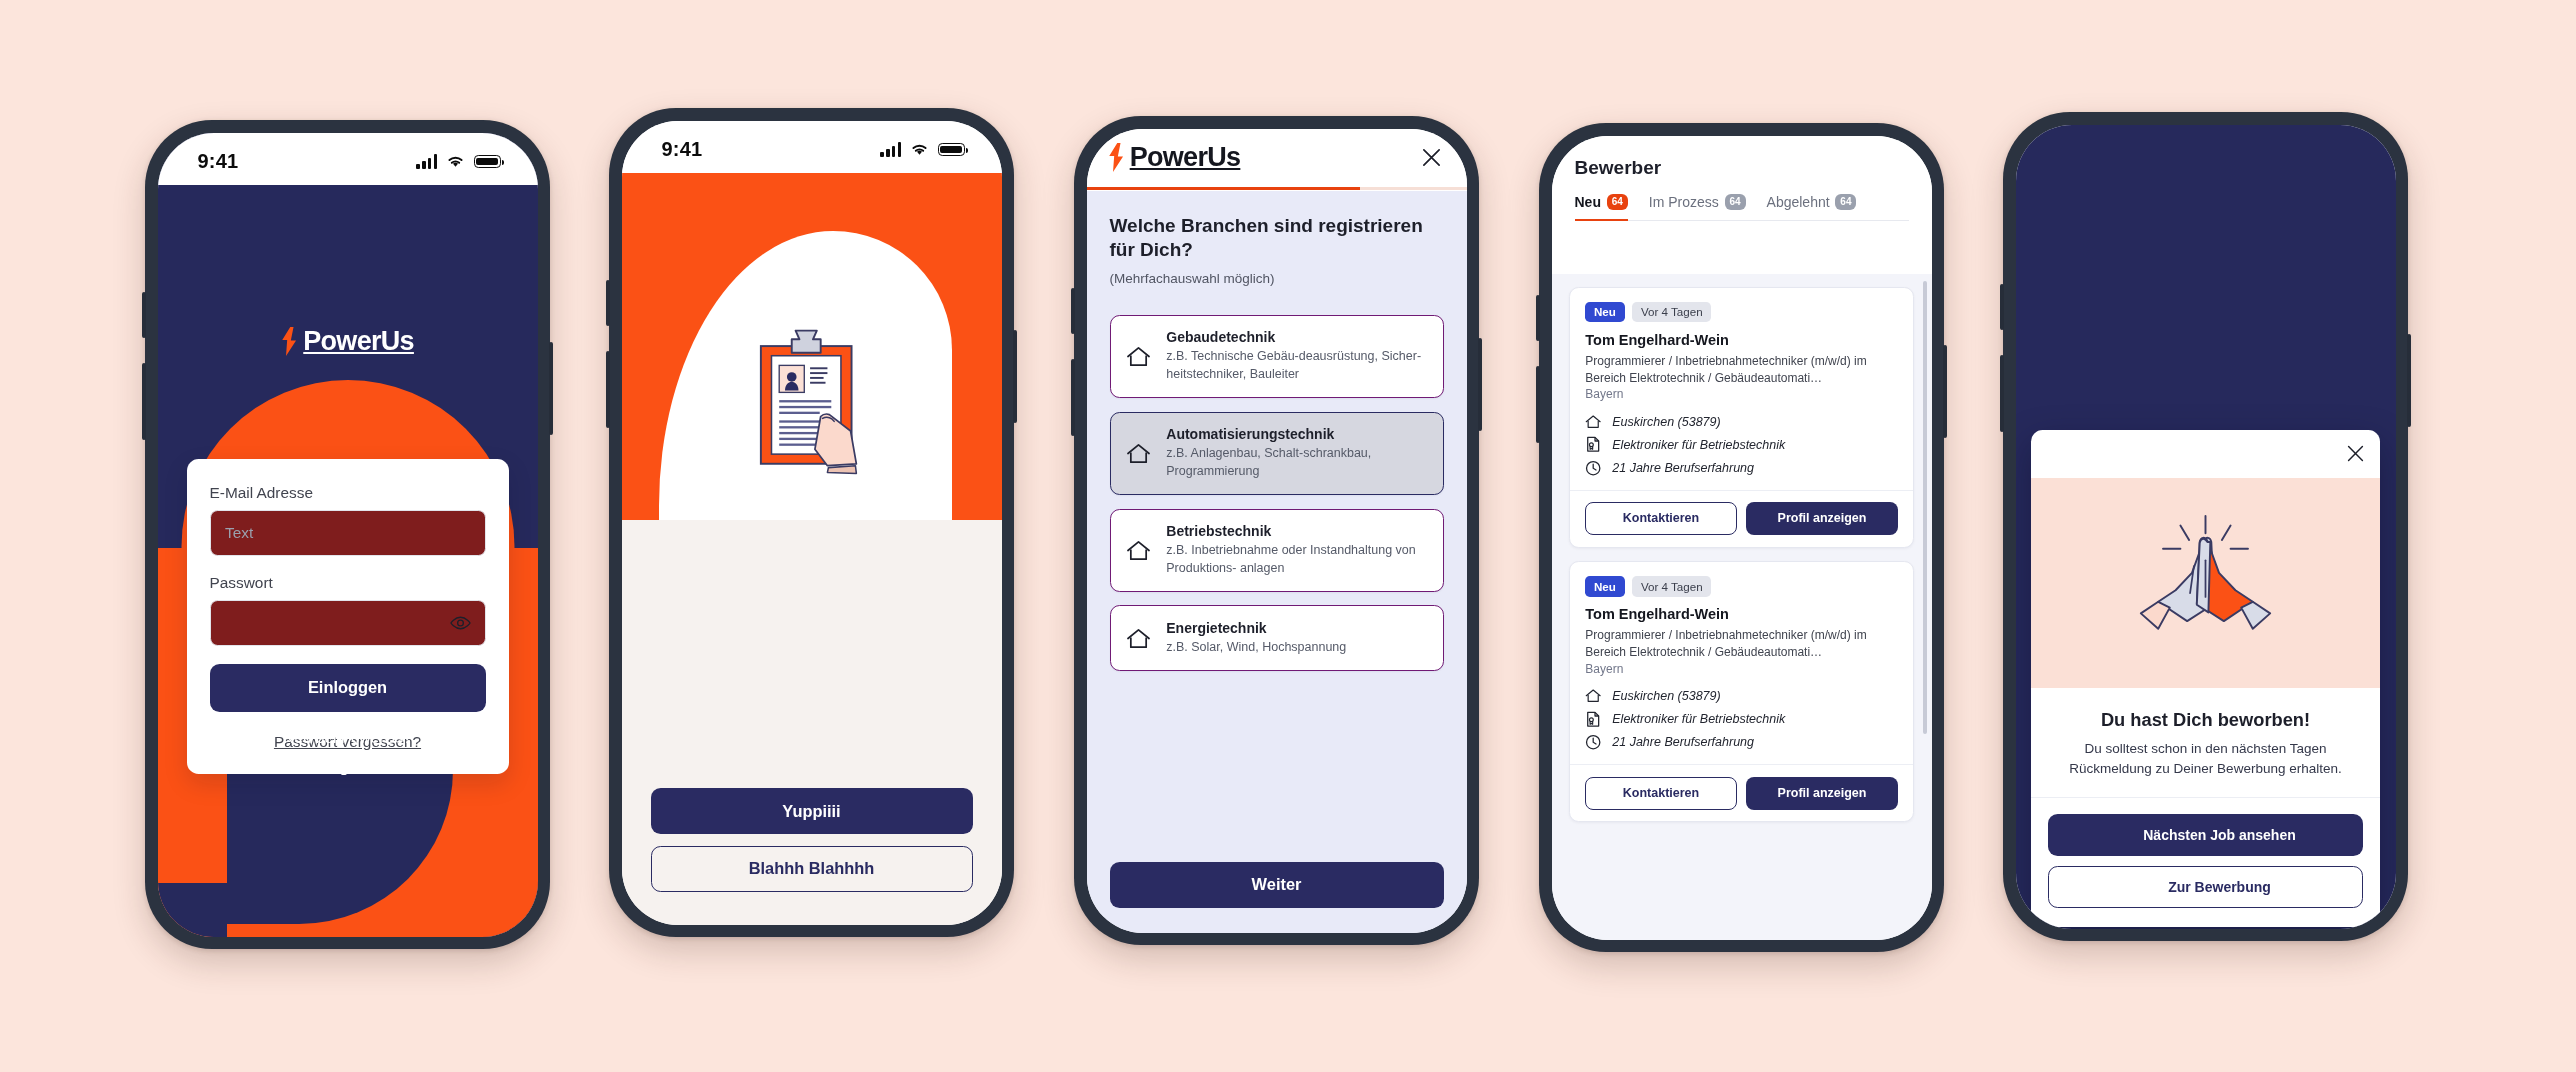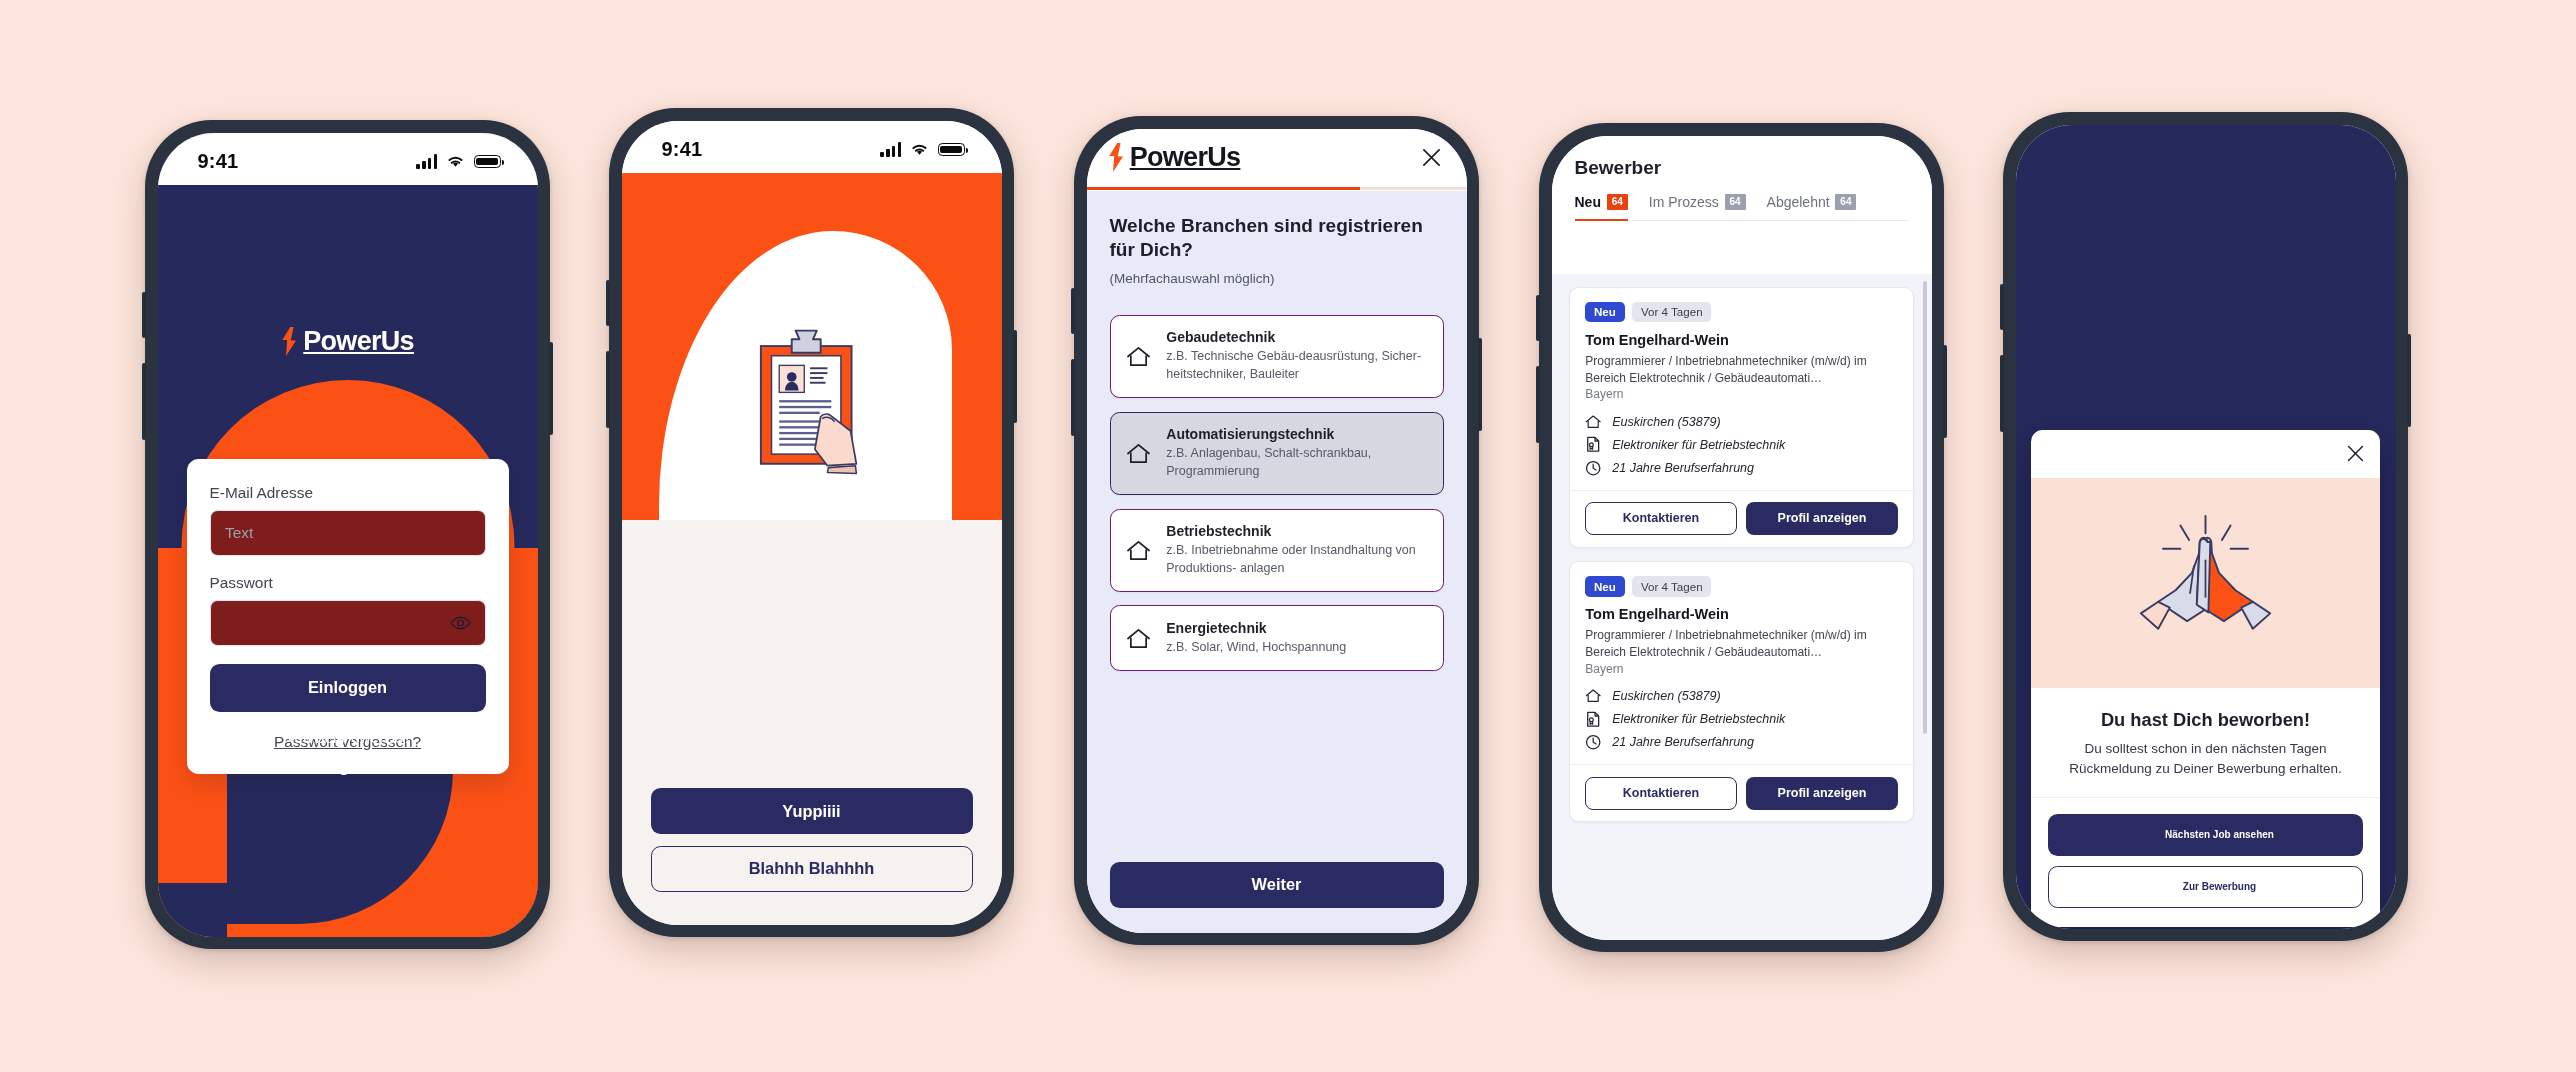--- a/index.html
+++ b/index.html
@@ -165,21 +165,21 @@
   #p4{ left:1539px; top:123px; }
   .p4-head{ background:#fff; padding:21px 23px 0; }
   .p4-title{ font-size:19px; font-weight:800; color:#1d1f2a; }
   .p4-tabs{ display:flex; gap:21px; margin-top:15.4px; border-bottom:1px solid #e7e9ef; }
   .p4-tab{ display:flex; align-items:center; gap:5.8px; padding-bottom:8.7px; cursor:pointer;
            border-bottom:2.9px solid transparent; margin-bottom:-1px; }
   .p4-tab .lbl{ font-size:14px; color:#6b707e; }
   .p4-tab.active{ border-bottom-color:#E8420F; }
   .p4-tab.active .lbl{ color:#13151d; font-weight:700; }
   .p4-badge{
-    min-width:21px; height:15.4px; padding:0 4.8px; border-radius:1px; background:#9aa0ad;
+    min-width:21px; height:15.4px; padding:0 4.8px; border-radius:6px; background:#9aa0ad;
     color:#fff; font-size:10px; font-weight:700; display:flex; align-items:center; justify-content:center;
   }
   .p4-tab.active .p4-badge{ background:#E8420F; }
   .p4-scroll{
     position:absolute; left:0; right:0; top:138px; bottom:0;
     background:#F3F4FA; padding:13.5px 17.4px; overflow:hidden;
   }
   .p4-card{
     background:#fff; border:1px solid #e5e7f0; border-radius:9.6px; margin-bottom:13.5px;
     box-shadow:0 1px 2.9px rgba(20,22,50,.05);
@@ -210,21 +210,21 @@
     position:absolute; left:15.4px; right:15.4px; top:305px;
     background:#fff; border-radius:11.6px; overflow:hidden;
     box-shadow:0 13.5px 35px rgba(8,10,35,.38);
   }
   .p5-mhead{ height:48px; display:flex; align-items:center; justify-content:flex-end; padding-right:15.4px; }
   .p5-art{ height:210px; background:#FBE0D6; display:flex; align-items:center; justify-content:center; }
   .p5-text{ padding:21px 21px 19px; text-align:center; }
   .p5-h{ font-size:18.3px; font-weight:800; color:#1d1f2a; }
   .p5-p{ font-size:13.5px; color:#34384a; line-height:1.45; margin-top:8.7px; }
   .p5-acts{ border-top:1px solid #eceef4; padding:15.4px 17.4px 19px; }
-  .p5-acts .btn{ height:42px; font-size:10px;padding-left:28px; }
+  .p5-acts .btn{ height:42px; font-size:14px;padding-left:28px; }
   .p5-acts .btn + .btn{ margin-top:10.6px; }
 
   .ico{ flex:none; display:block; }
 </style>
 </head>
 <body>
 
 <div class="stage">
 
   <div class="phone" id="p1">

